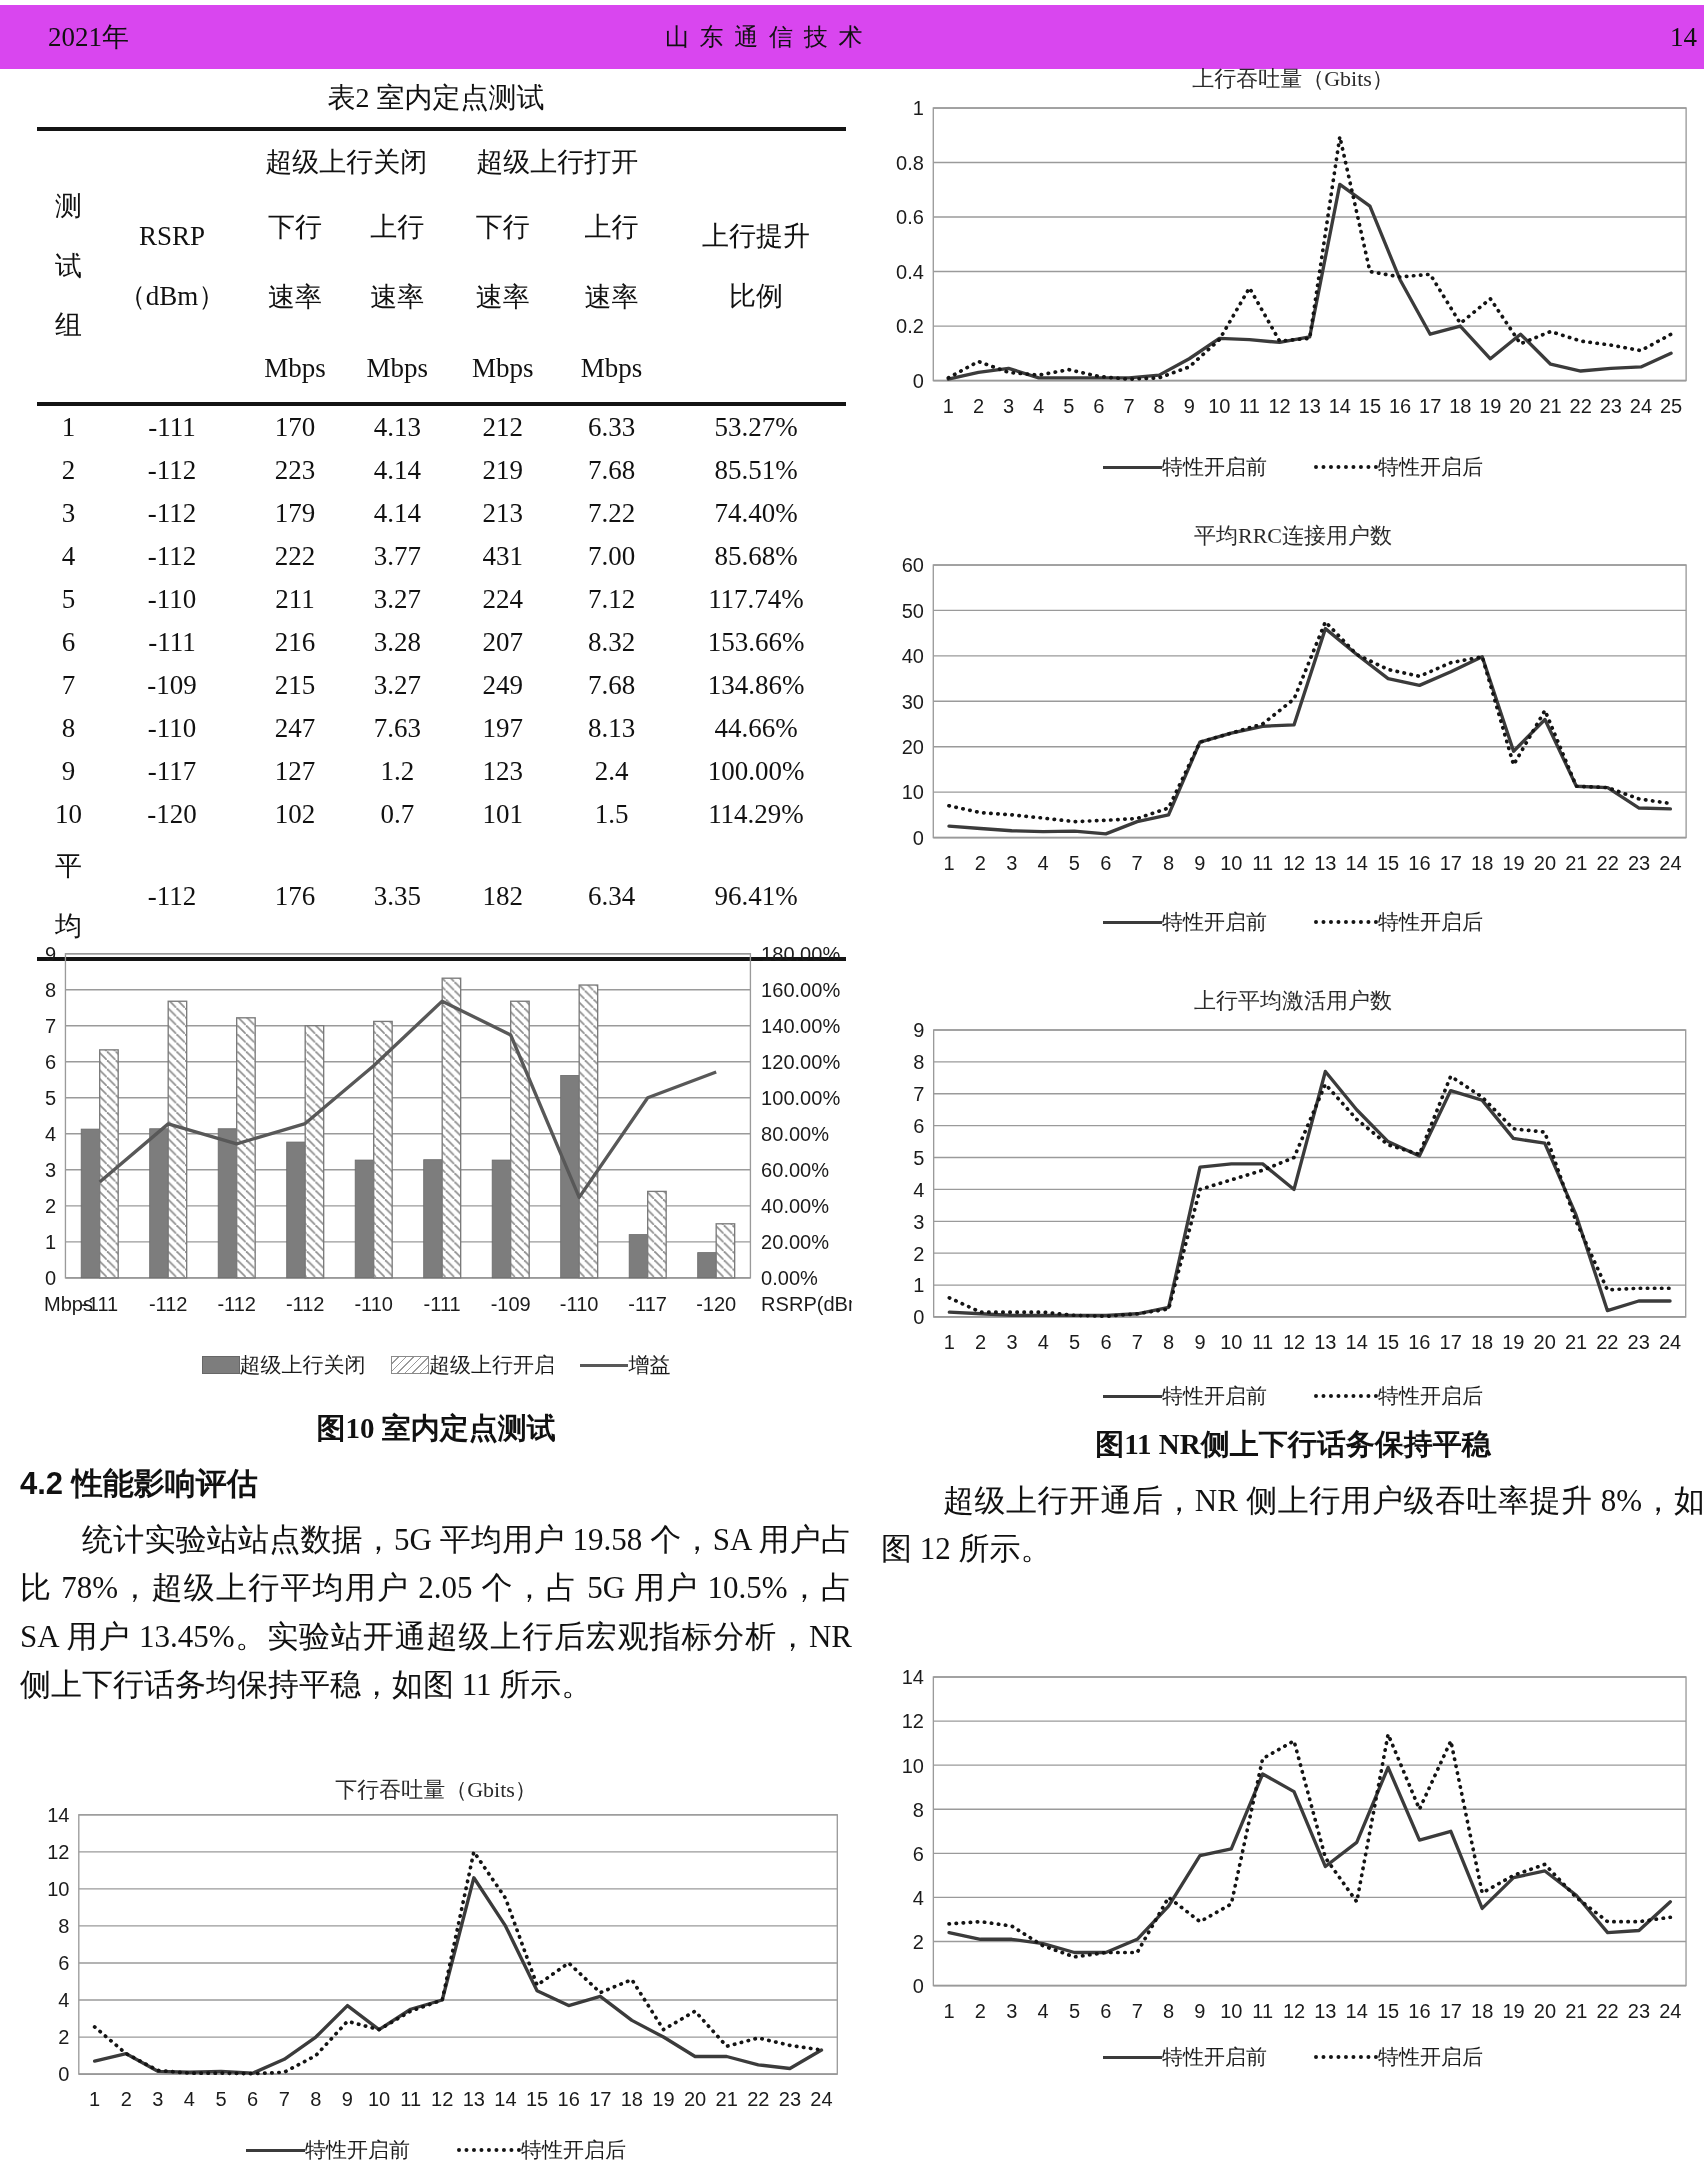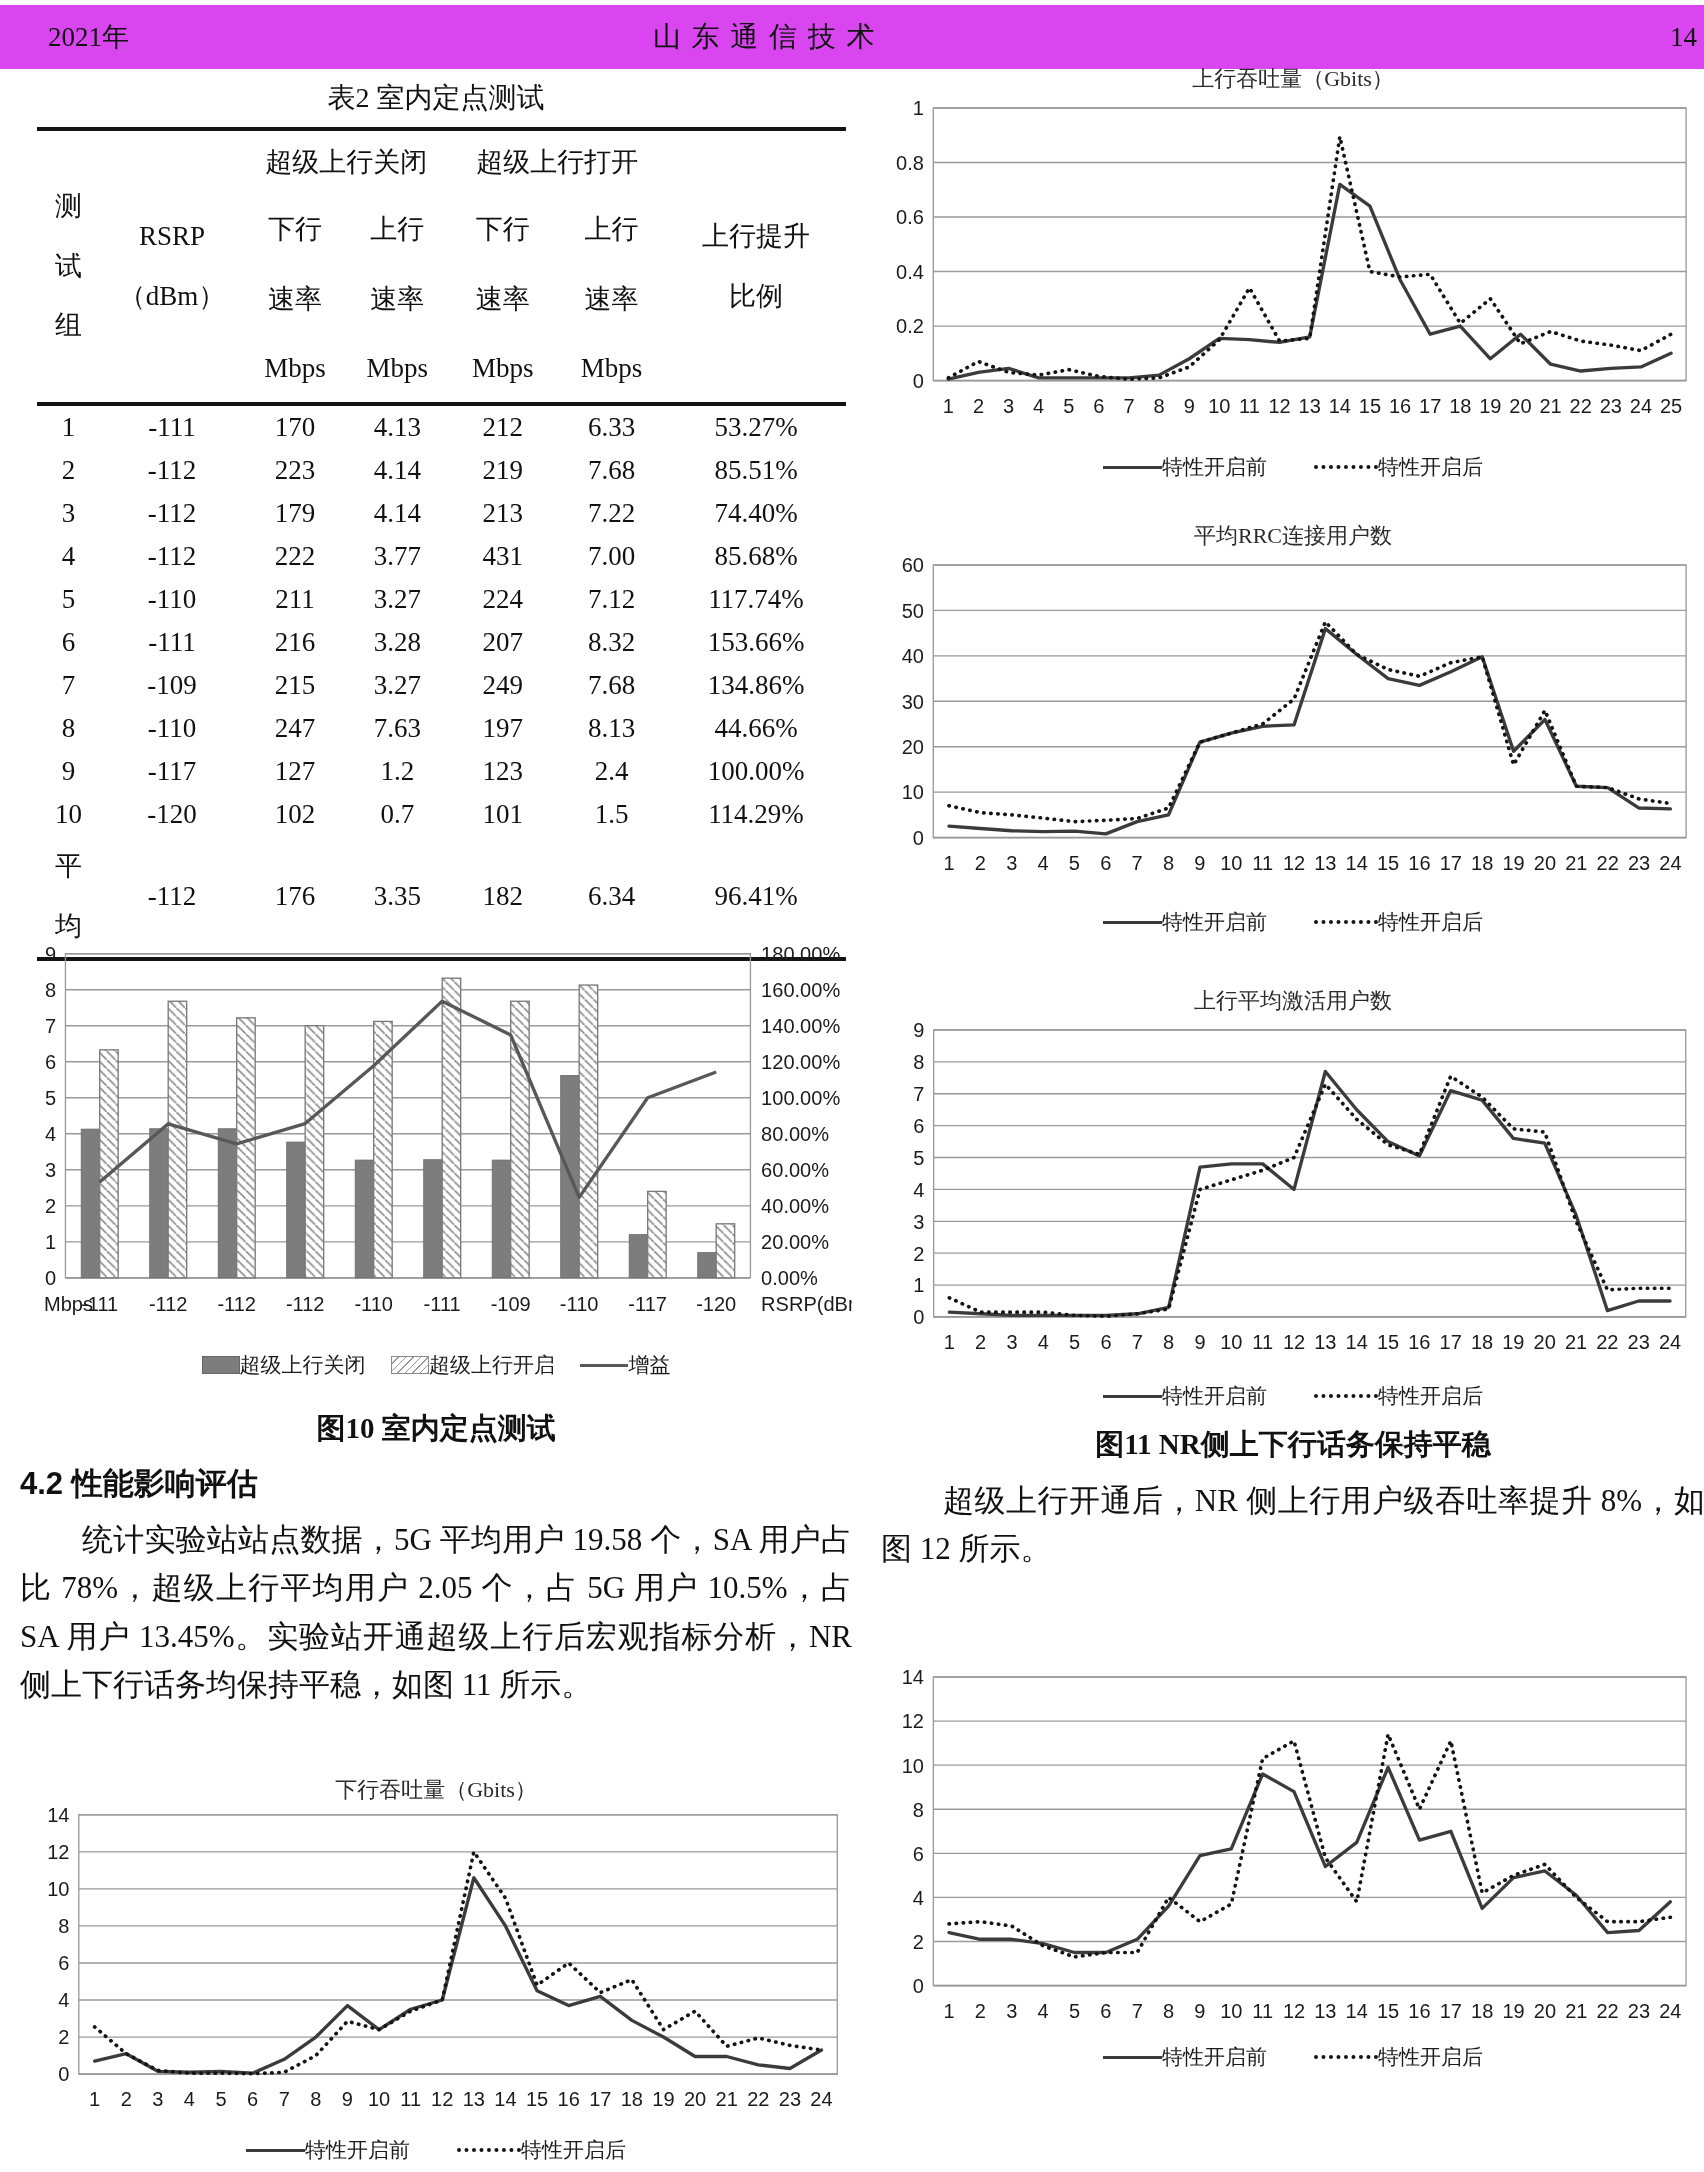--- a/index.html
+++ b/index.html
@@ -3,30 +3,30 @@
 <meta charset="utf-8">
 <style>
   html,body{margin:0;padding:0;background:#fff;}
   body{width:1705px;height:2172px;position:relative;overflow:hidden;
        font-family:"Liberation Serif","DejaVu Serif",serif;color:#111;}
   .abs{position:absolute;}
   
   .page-header{left:0;top:5.3px;width:1705px;height:64px;background:#d946ef;padding-left:44px;}
   .hdr-year{left:48px;top:0;height:64px;line-height:64px;font-size:27px;}
   .hdr-title{left:0;top:0;width:1538px;height:64px;line-height:64px;text-align:center;
-             font-size:28px;letter-spacing:10.7px;}
+             font-size:24px;letter-spacing:10.7px;}
   .hdr-page{right:52px;top:0;height:64px;line-height:64px;font-size:27px;}
   
   .tbl-title{left:20px;top:79px;width:832px;text-align:center;font-size:28px;}
   table.datatable{position:absolute;left:37px;top:127px;width:809px;border-collapse:collapse;
        font-size:27px;text-align:center;border-top:4px solid #141414;border-bottom:4px solid #141414;}
   table.datatable thead{border-bottom:4px solid #141414;}
   table.datatable th{font-weight:normal;vertical-align:middle;padding:1.3px 0;}
   table.datatable thead tr.r1 th{height:59px;}
-  table.datatable thead tr.r2 th{height:134px;line-height:2.6;}
+  table.datatable thead tr.r2 th{height:134px;line-height:2.6;font-family:Liberation Mono, monospace;}
   table.datatable thead tr.r3 th{height:64px;}
   table.datatable td{height:41px;vertical-align:middle;}
   table.datatable tr.avg td{height:79px;}
   .pre{white-space:pre-line;}
   td.pre,th.pre{line-height:2.2;}
   
   .chart-title{width:100%;text-align:center;font-size:22px;color:#2b2b2b;
                font-family:"Liberation Serif","DejaVu Serif",serif;}
   .legend-row{width:100%;display:flex;justify-content:center;align-items:center;gap:47px;
               font-size:21px;font-family:"Liberation Sans","DejaVu Sans",sans-serif;color:#1b1b1b;}

